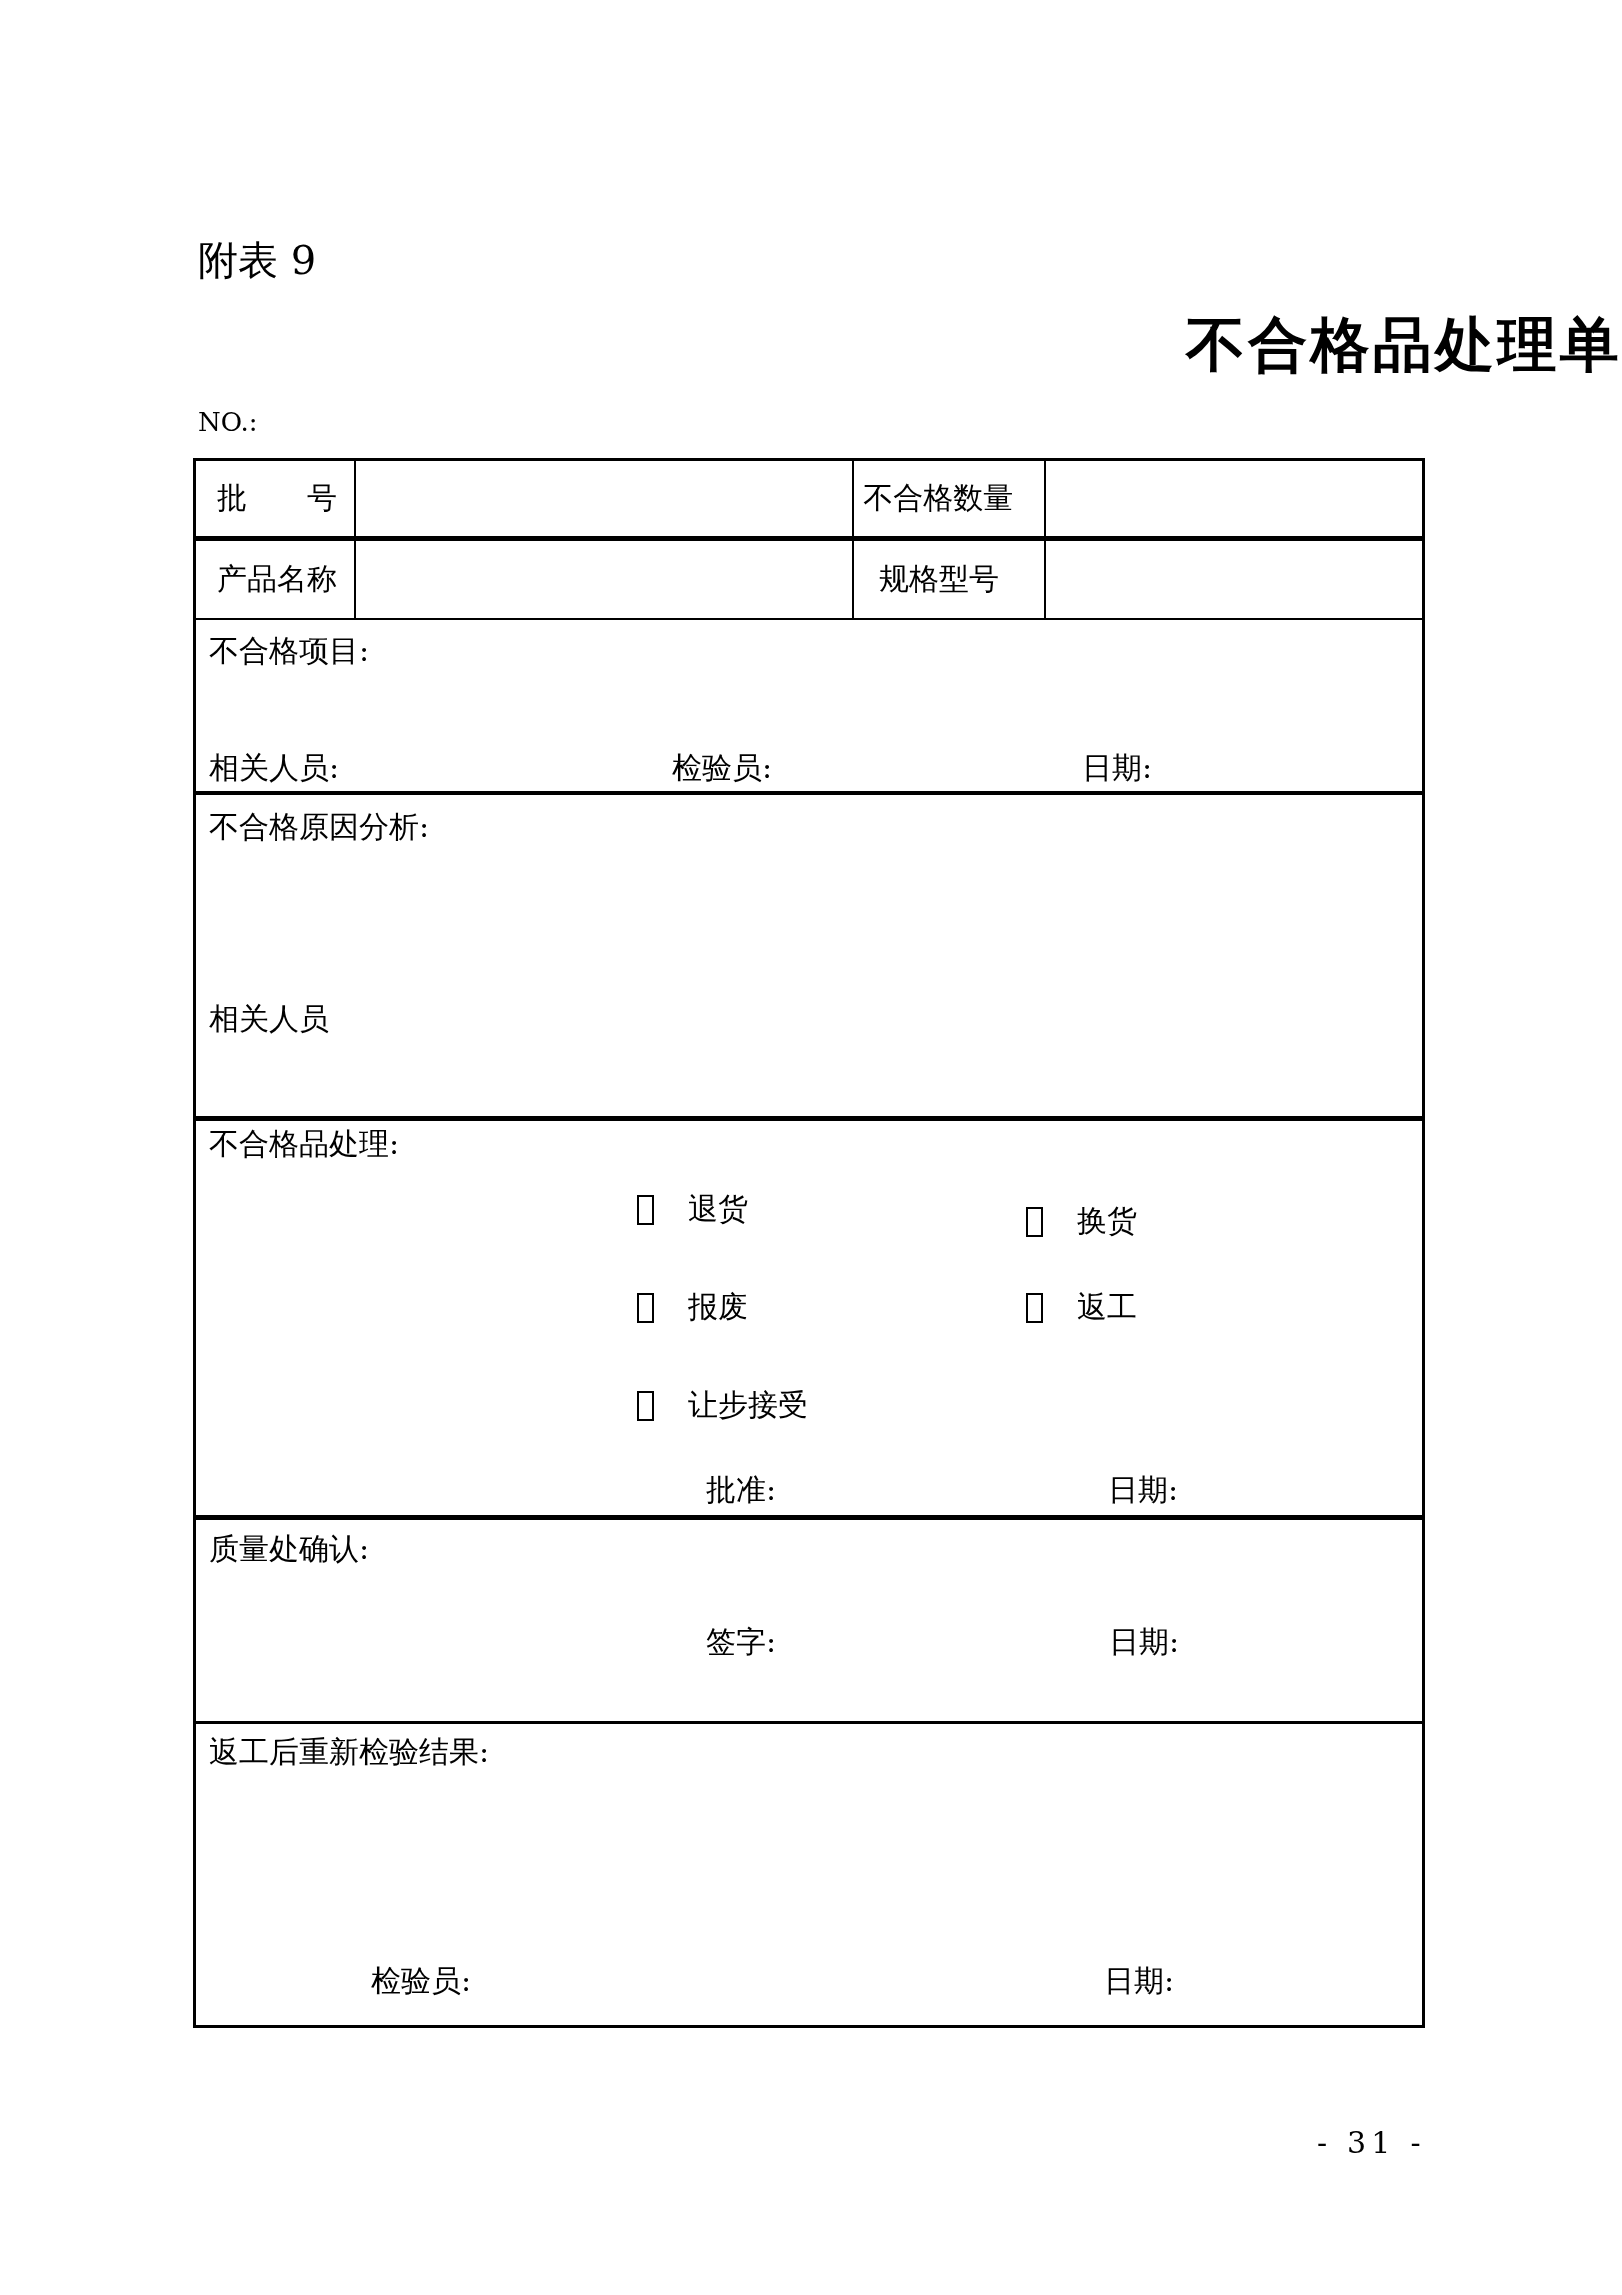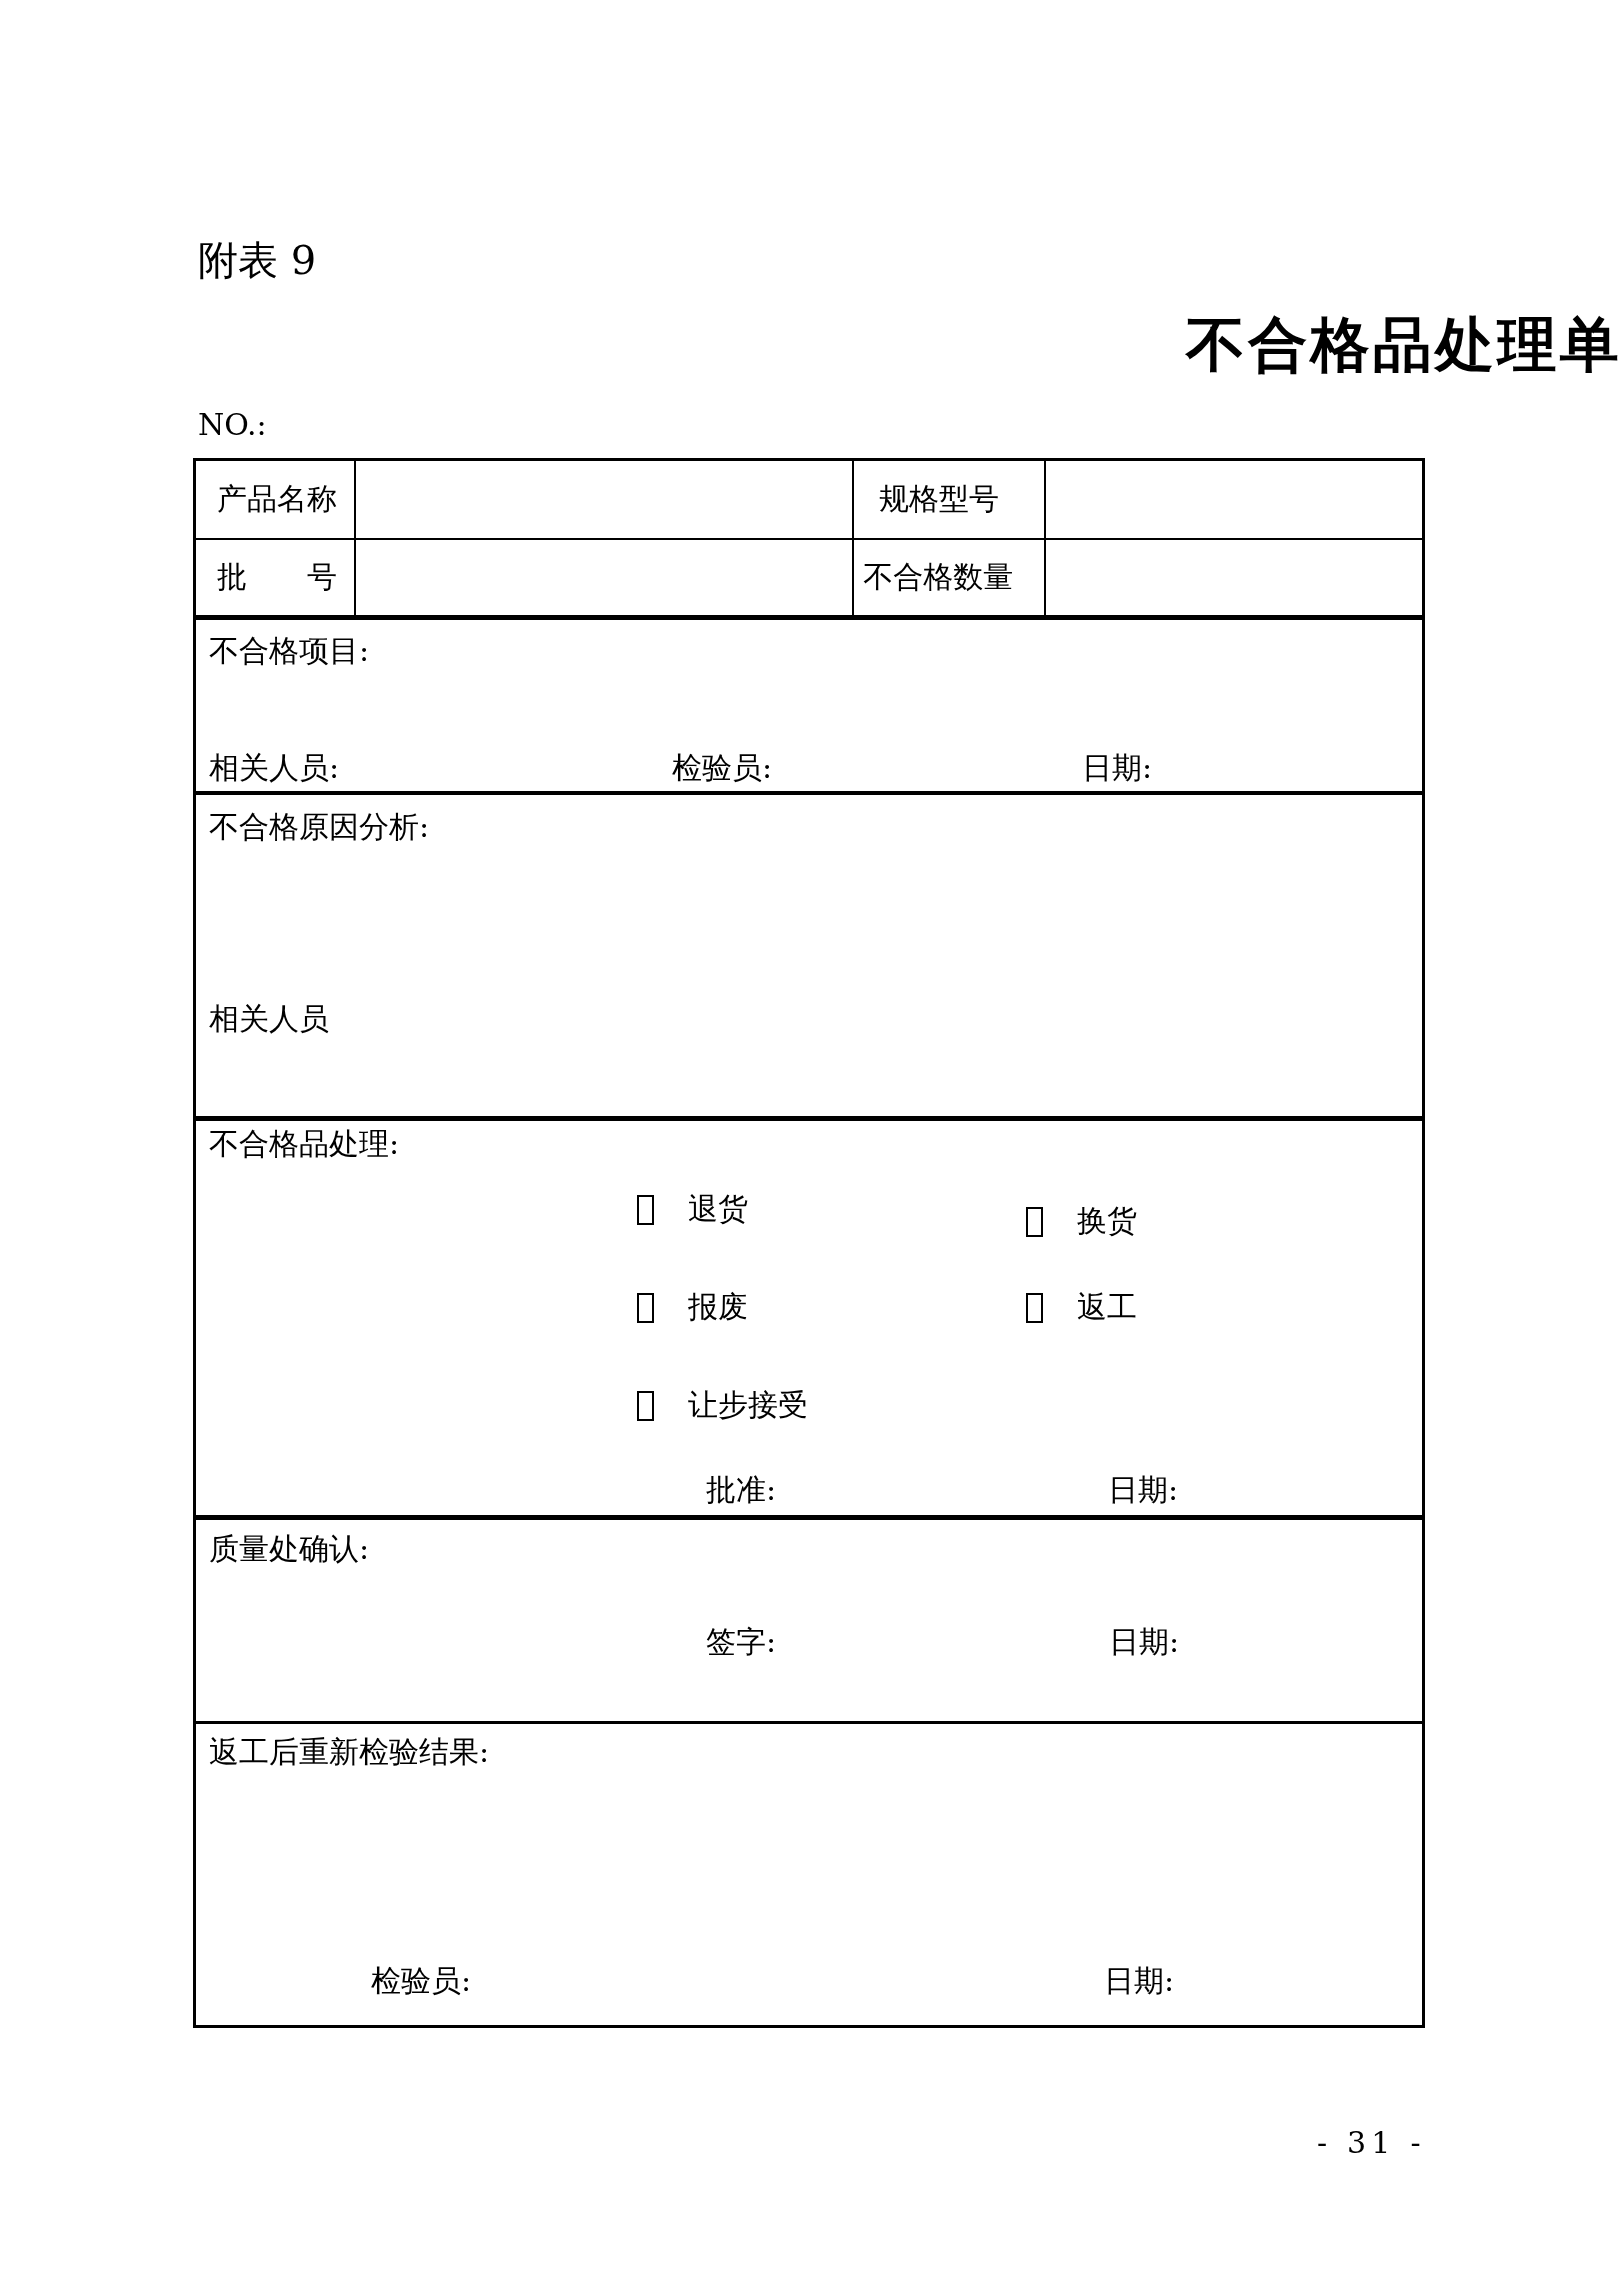--- a/index.html
+++ b/index.html
@@ -10,21 +10,21 @@
     height: 2295px;
     background: #ffffff;
     color: #000000;
     font-family: "DejaVu Serif", "Liberation Serif", serif;
   }
   .annex-label { position: absolute; left: 198px; top: 233px; font-size: 40px; }
   .doc-title {
     position: absolute; left: 0; top: 306px; width: 100%;
     text-align: right; font-size: 59px; font-weight: 700; letter-spacing: 3.3px;
   }
-  .no-label { position: absolute; left: 198px; top: 407px; font-size: 30px; text-align: center; }
+  .no-label { position: absolute; left: 198px; top: 407px; font-size: 26px; text-align: center; }
   .page-number { position: absolute; left: 1317px; top: 2125px; font-size: 30px; letter-spacing: 5.2px; }
 
   .form-table {
     position: absolute; left: 193px; top: 458px;
     width: 1232px; height: 1570px;
     border: 3.9px solid #000; font-size: 30px;
   }
   .grid-row { display: grid; grid-template-columns: 160px 498px 192px 1fr; }
   .r1 { height: 79px; border-bottom: 2px solid #000; }
   .r2 { height: 80px; border-bottom: 5.2px solid #000; }
@@ -53,31 +53,31 @@
 <body>
 
 <div class="page">
 
   <div class="annex-label">附表 9</div>
   <div class="doc-title">不合格品处理单</div>
   <div class="no-label">NO.:</div>
 
   <div class="form-table">
 
+    <div class="grid-row r2">
+      <div class="cell b-r pad32">批　　号</div>
+      <div class="cell b-r"></div>
+      <div class="cell b-r pad14">不合格数量</div>
+      <div class="cell"></div>
+    </div>
+
     <div class="grid-row r1">
       <div class="cell b-r pad32">产品名称</div>
       <div class="cell b-r"></div>
       <div class="cell b-r pad38">规格型号</div>
-      <div class="cell"></div>
-    </div>
-
-    <div class="grid-row r2">
-      <div class="cell b-r pad32">批　　号</div>
-      <div class="cell b-r"></div>
-      <div class="cell b-r pad14">不合格数量</div>
       <div class="cell"></div>
     </div>
 
 
     <div class="r4">
       <div>不合格项目:</div>
       <span class="abs" style="left:13px;   top:128px">相关人员:</span>
       <span class="abs" style="left:476px;  top:128px">检验员:</span>
       <span class="abs" style="left:886px; top:128px">日期:</span>
     </div>

